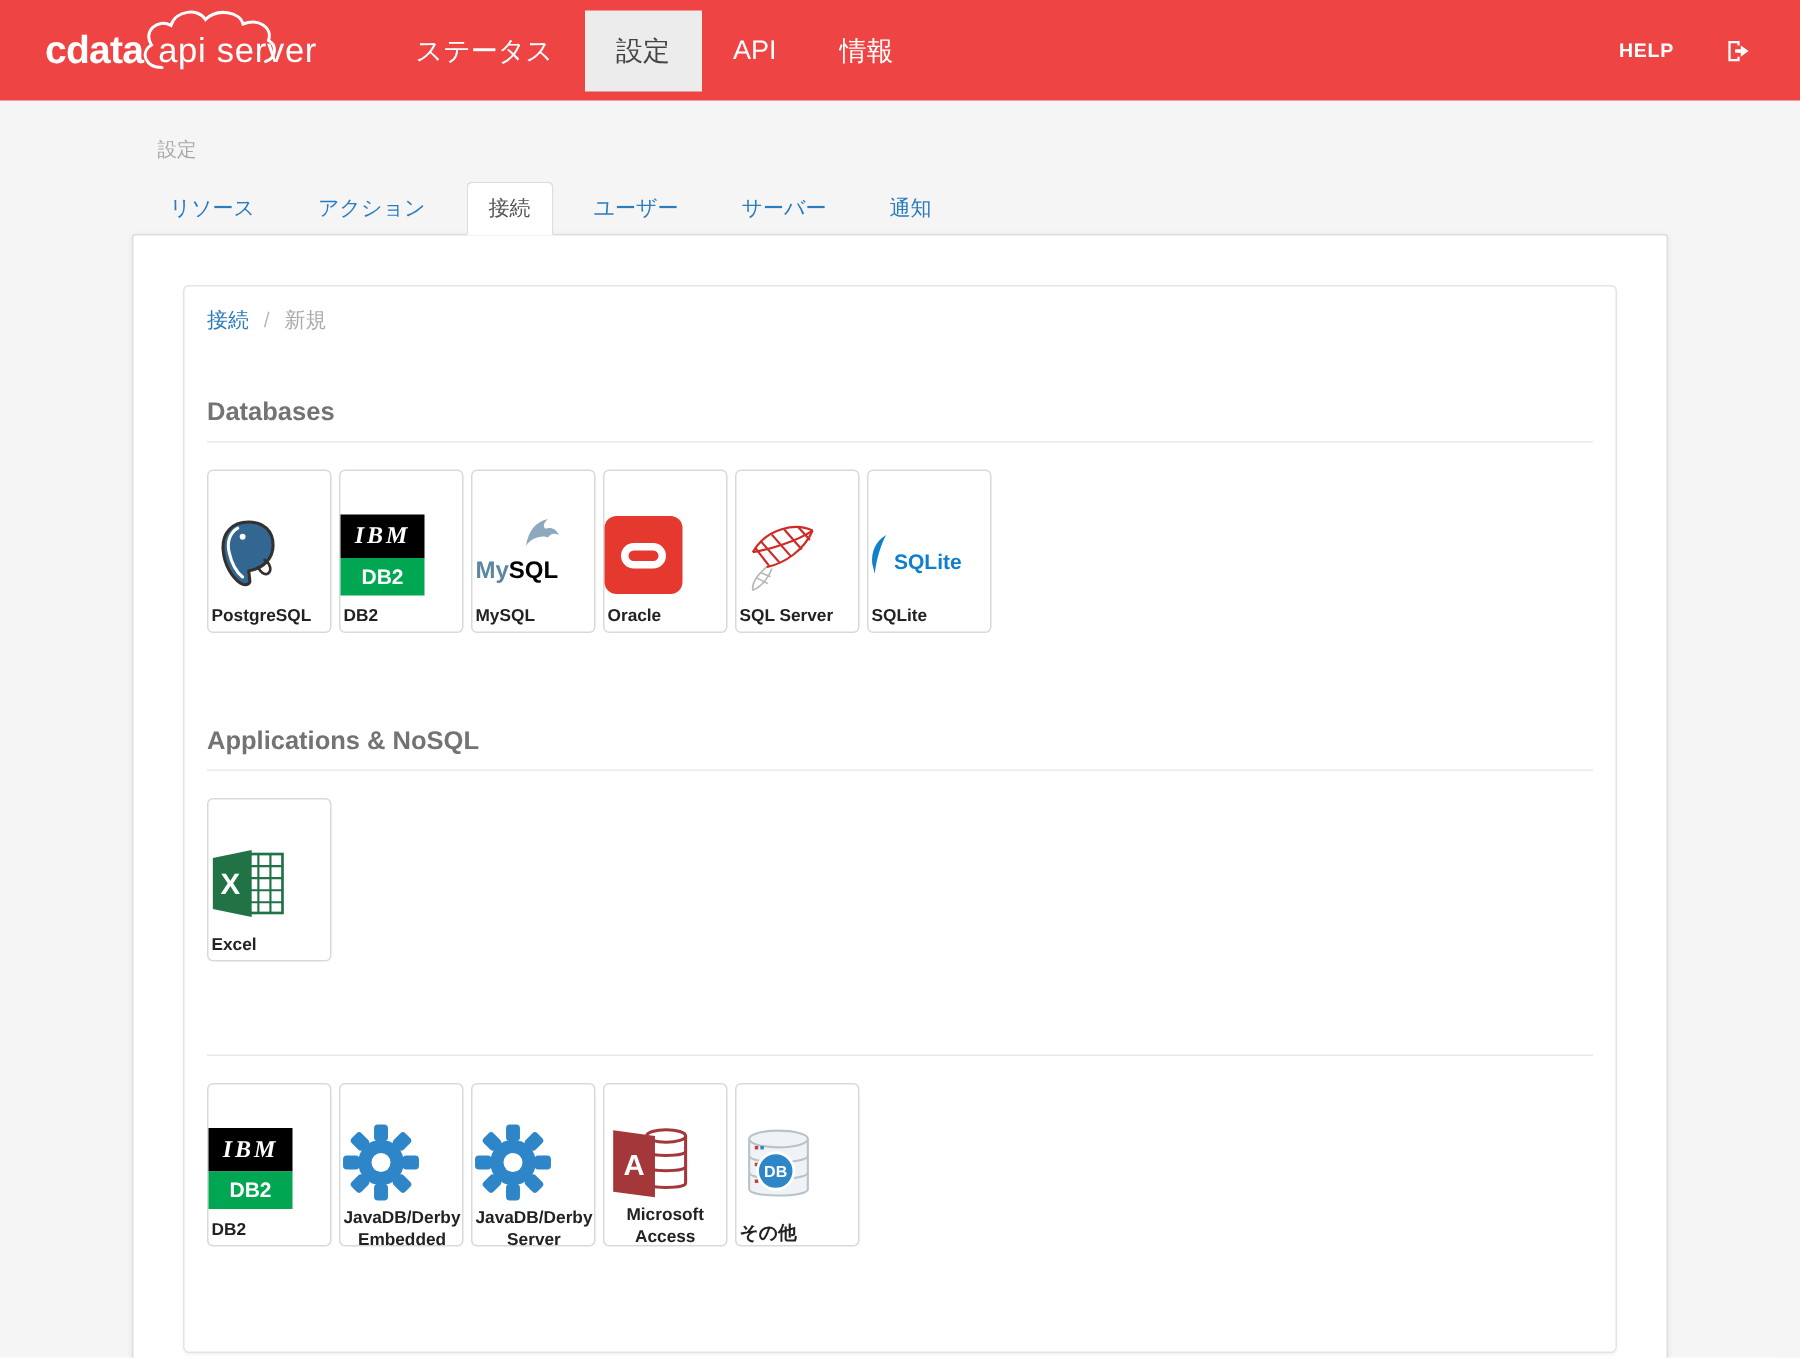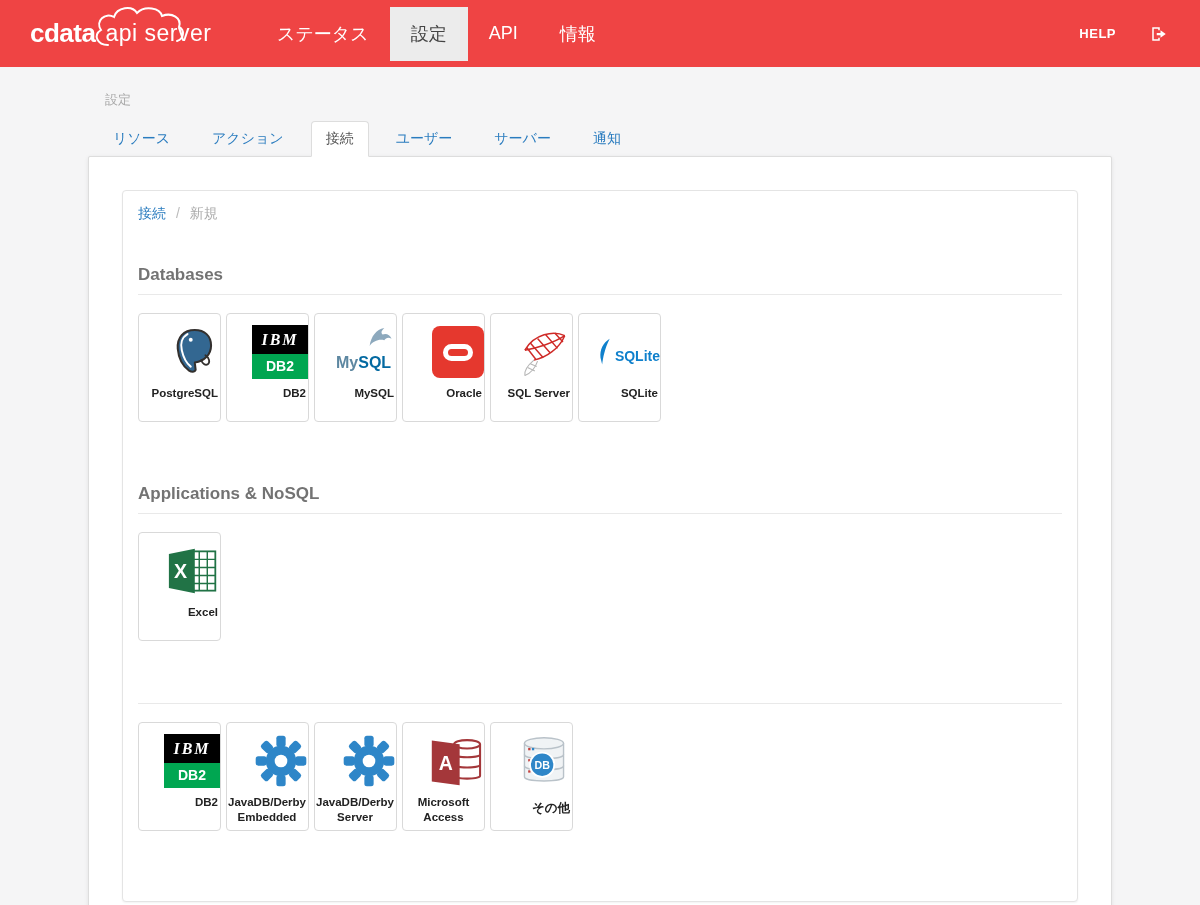--- a/index.html
+++ b/index.html
@@ -59,22 +59,22 @@
 
   .section.first { margin-top:42px; }
   .section + .section { margin-top:62px; }
   .section-title { font-size:17px; font-weight:700; color:#737373; margin:0; }
   .section-rule { border:0; border-top:1px solid #e9e9e9; margin:9px 0 18px 0; }
 
   .tiles { display:flex; gap:5px; }
   .tile {
     width:83px; height:109px; background:#fff; border:1px solid #d9d9d9;
     border-radius:4px; cursor:pointer;
-    display:flex; flex-direction:column; align-items:flex-end;
-    padding-top:7px;
+    display:flex; flex-direction:column; align-items:flex-start;
+    padding-top:25px;
   }
   .tile-icon { height:62px; display:flex; align-items:center; justify-content:center; }
   .tile-label {
     margin-top:3px; font-size:11.5px; font-weight:700; color:#222;
     text-align:center; line-height:1.3; padding:0 2px;
   }
   .tile-label.cjk { font-size:12.5px; margin-top:8px; }
 
   
   .ibm-db2 { width:56px; text-align:center; }
@@ -84,21 +84,21 @@
     font-weight:700; font-size:16px; letter-spacing:2px;
   }
   .ibm-db2 .db2 {
     background:#00a651; color:#fff; height:25px; line-height:25px;
     font-weight:700; font-size:14px;
   }
   .mysql-icon { position:relative; width:62px; height:52px; }
   .mysql-icon .dolphin { position:absolute; right:2px; top:0; width:26px; height:22px; }
   .mysql-text { position:absolute; bottom:6px; left:2px; font-size:16px; font-weight:700; }
   .mysql-text .my { color:#5d87a1; }
-  .mysql-text .sql { color:#0369a1; }
+  .mysql-text .sql { color:#000000; }
   .oracle-icon {
     width:52px; height:52px; background:#e5382e; border-radius:8px;
     display:flex; align-items:center; justify-content:center;
   }
   .oracle-ring { width:30px; height:17px; border:5px solid #fff; border-radius:10px; }
   .sqlite-icon { display:flex; align-items:flex-end; gap:2px; }
   .sqlite-icon .feather { width:15px; height:32px; }
   .sqlite-text { color:#0f80cc; font-size:14px; font-weight:600; padding-bottom:4px; }
 </style>
 </head>

